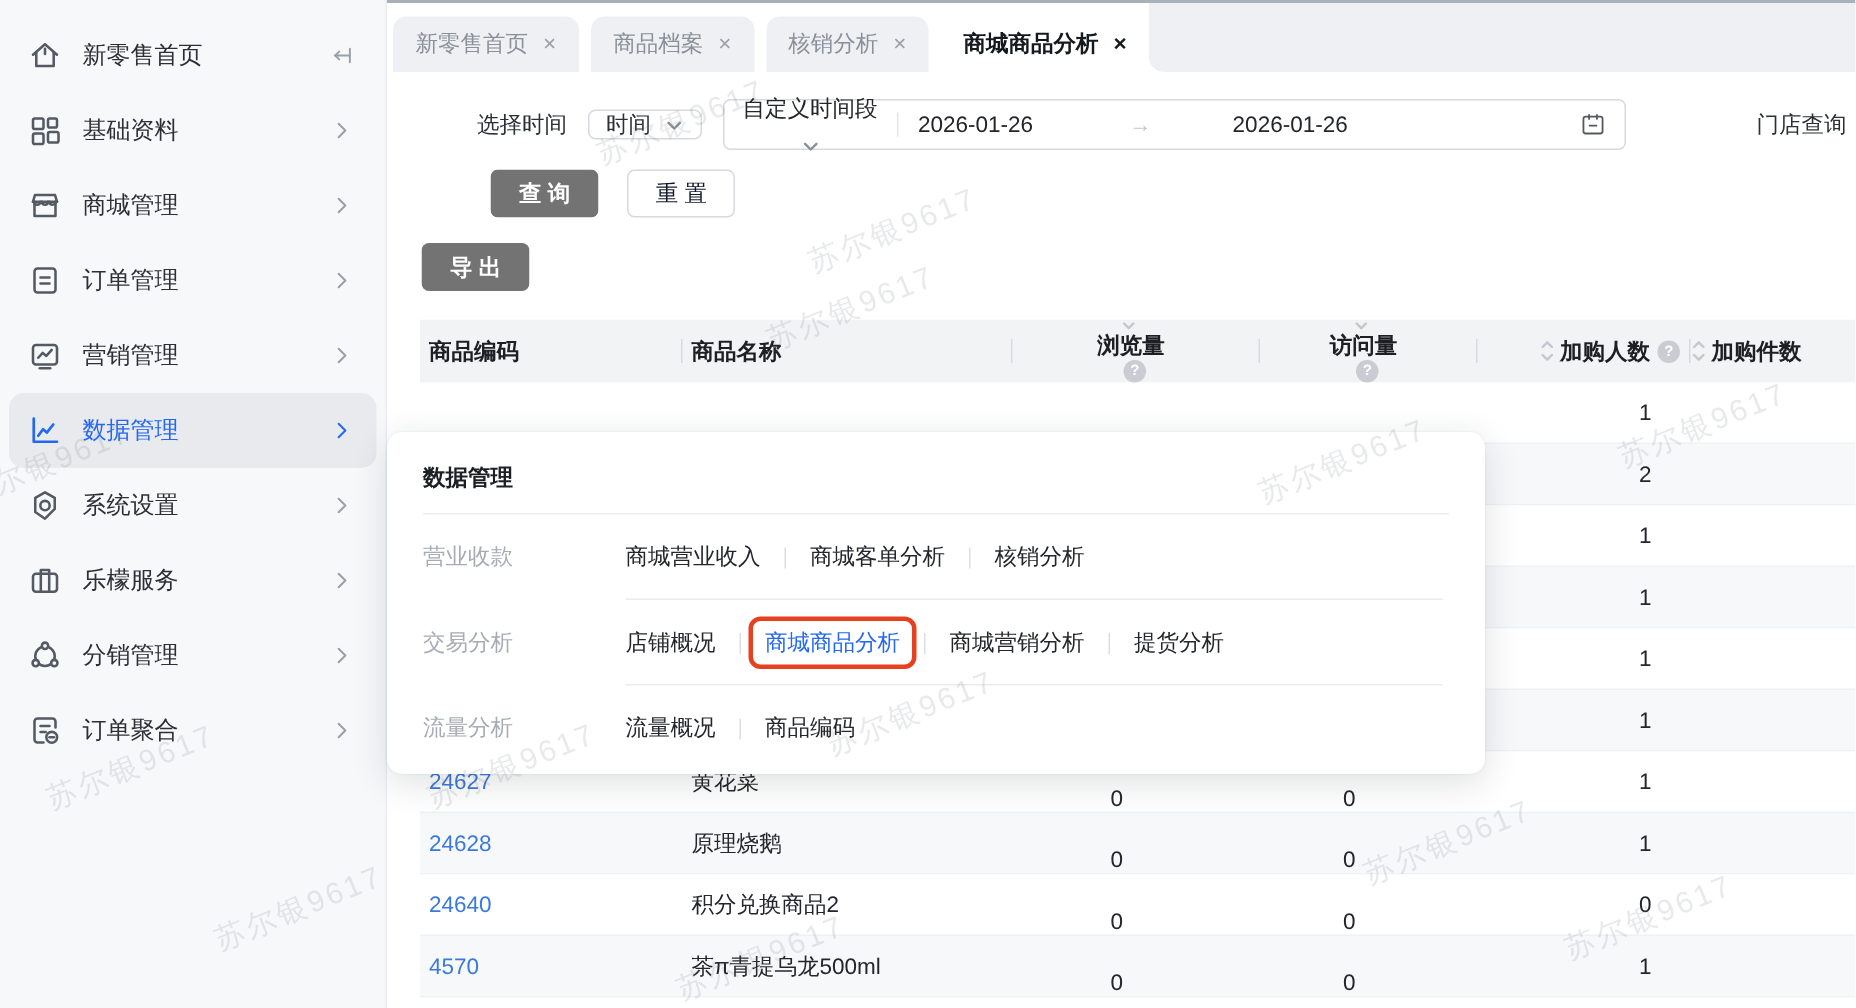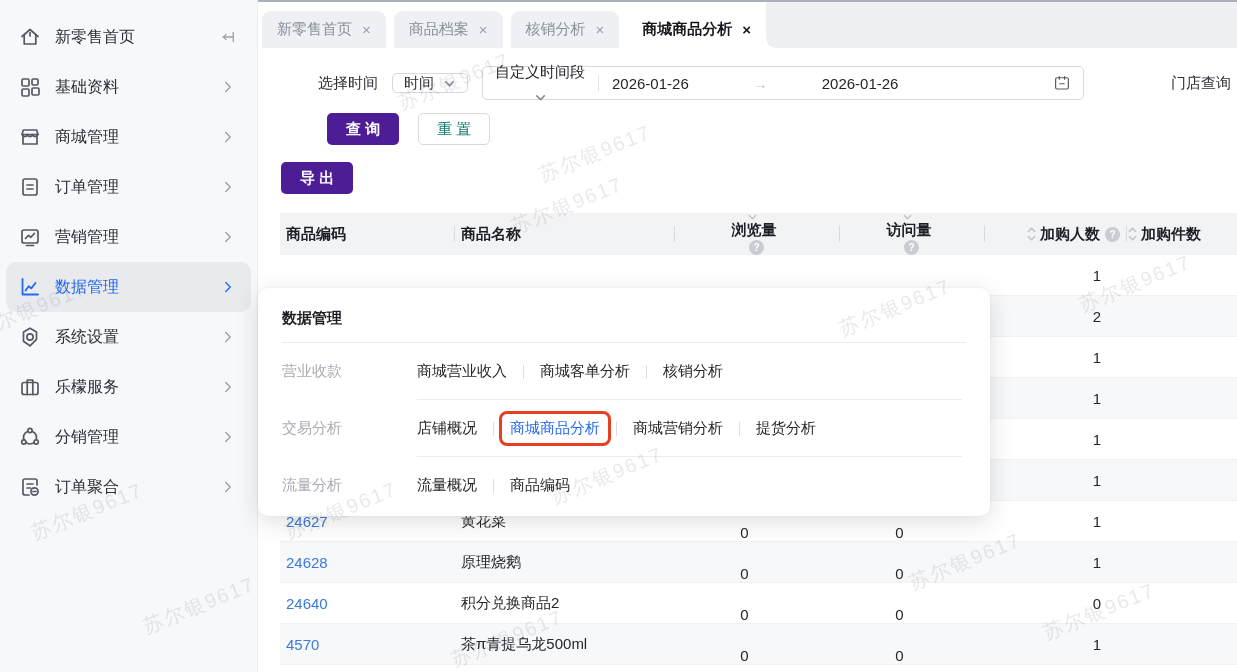--- a/index.html
+++ b/index.html
@@ -38,22 +38,22 @@
   .vdiv { width:1px; height:16px; background:#e3e5e9; margin:0 13px; flex:none; }
   .rt { display:flex; align-items:center; gap:9px; cursor:pointer;flex-direction:column; }
   .date-val { cursor:text; }
   .arrow-r { color:#c2c6cc; margin:0 54px 0 64px; font-size:15px; }
   .cal-ico { width:18px; height:18px; color:#55595f; margin-left:auto; cursor:pointer; }
   .cal-ico svg { width:100%; height:100%; display:block; }
   .store-label { margin-left:auto; font-size:15px; color:#2b2f36; white-space:nowrap; }
 
   .frow2 { margin:13px 0 0 69px; display:flex; gap:19px; }
   .btn { height:32px; padding:0 18px; border-radius:5px; font-size:15px; border:1px solid transparent; cursor:pointer; font-family:inherit; white-space:nowrap; }
-  .btn.primary { background:#4c1d95; color:#fff; font-weight:bold; }
-  .btn.ghost { background:#fff; border-color:#d7d9de; color:#0f766e; }
+  .btn.primary { background:#737373; color:#fff; font-weight:bold; }
+  .btn.ghost { background:#fff; border-color:#d7d9de; color:#0f172a; }
   .frow3 { margin:17px 0 0 23px; }
 
   
   .table-wrap { margin:19px 0 4px 22px; overflow:hidden; position:relative; }
   .tbl { min-width:1007px; }
   .thead { display:flex; height:42px; background:#f2f3f5; align-items:center; font-weight:bold; font-size:15px; color:#1c1f24; }
   .th { position:relative; display:flex; align-items:center; height:100%; }
   .th:not(.c6)::after { content:''; position:absolute; right:0; top:13px; height:16px; width:1px; background:#d8dade; }
   .c1 { width:175px; padding-left:6px; }
   .c2 { width:220px; padding-left:6px; }

